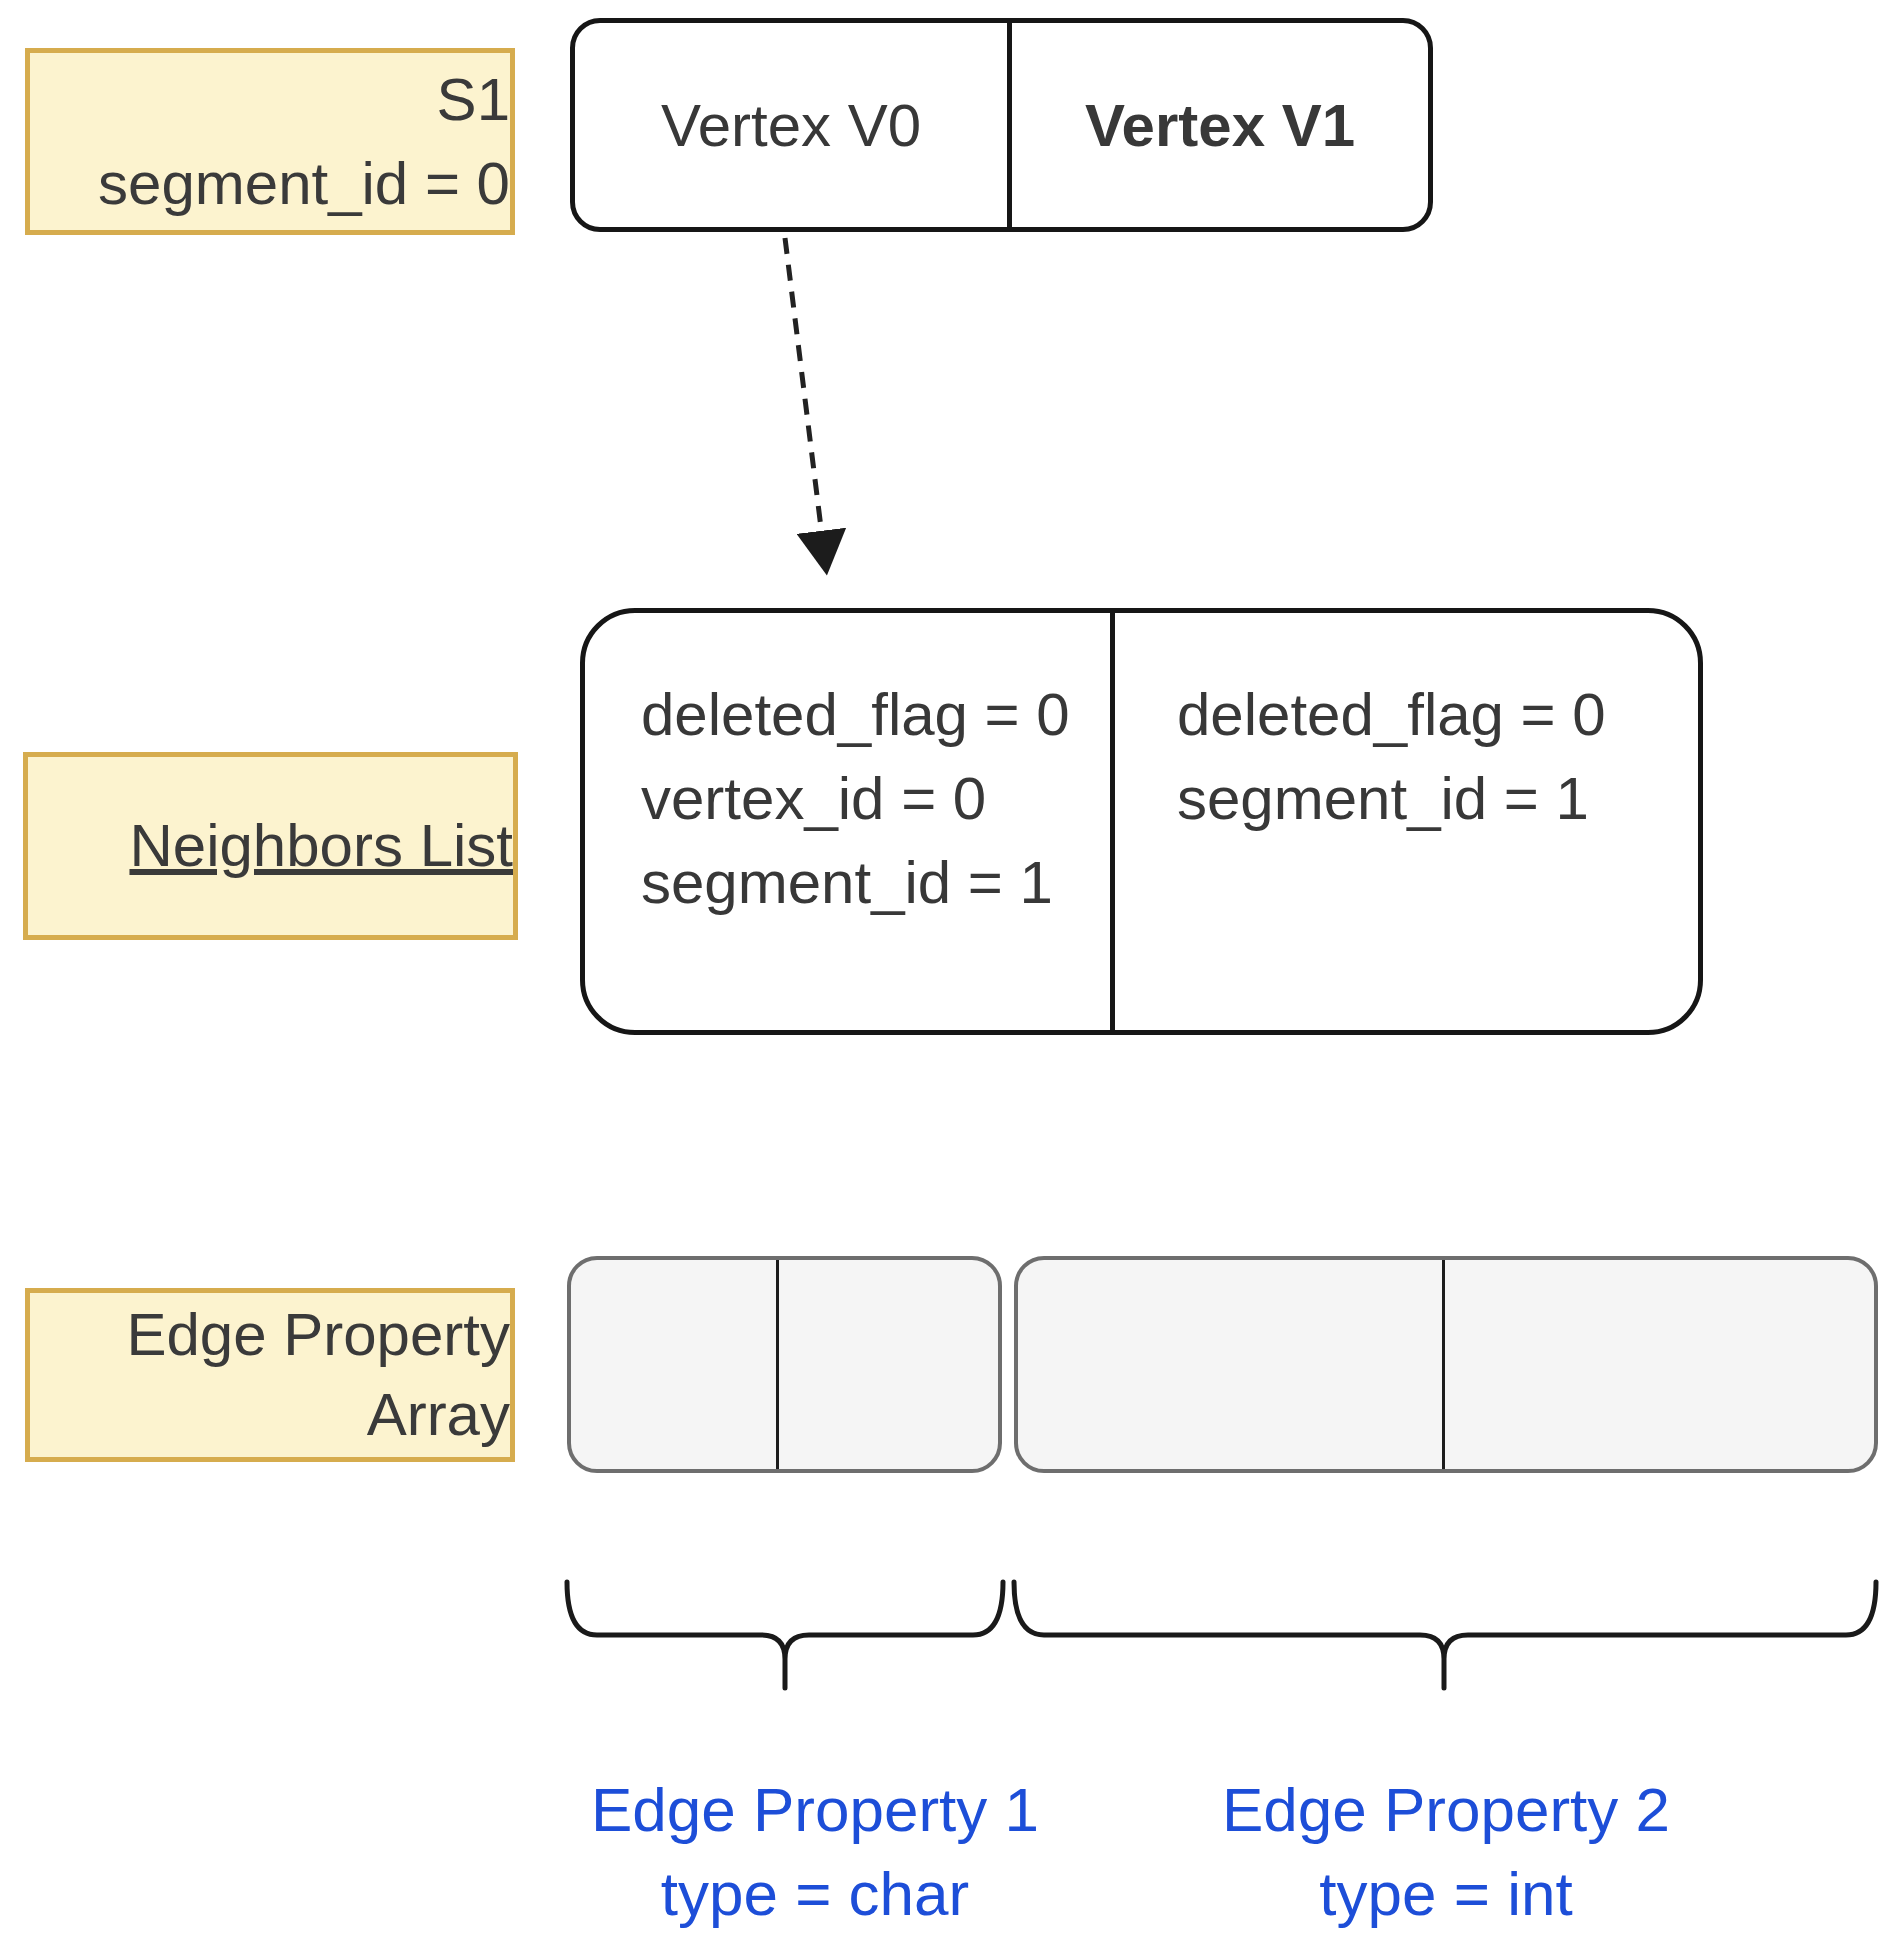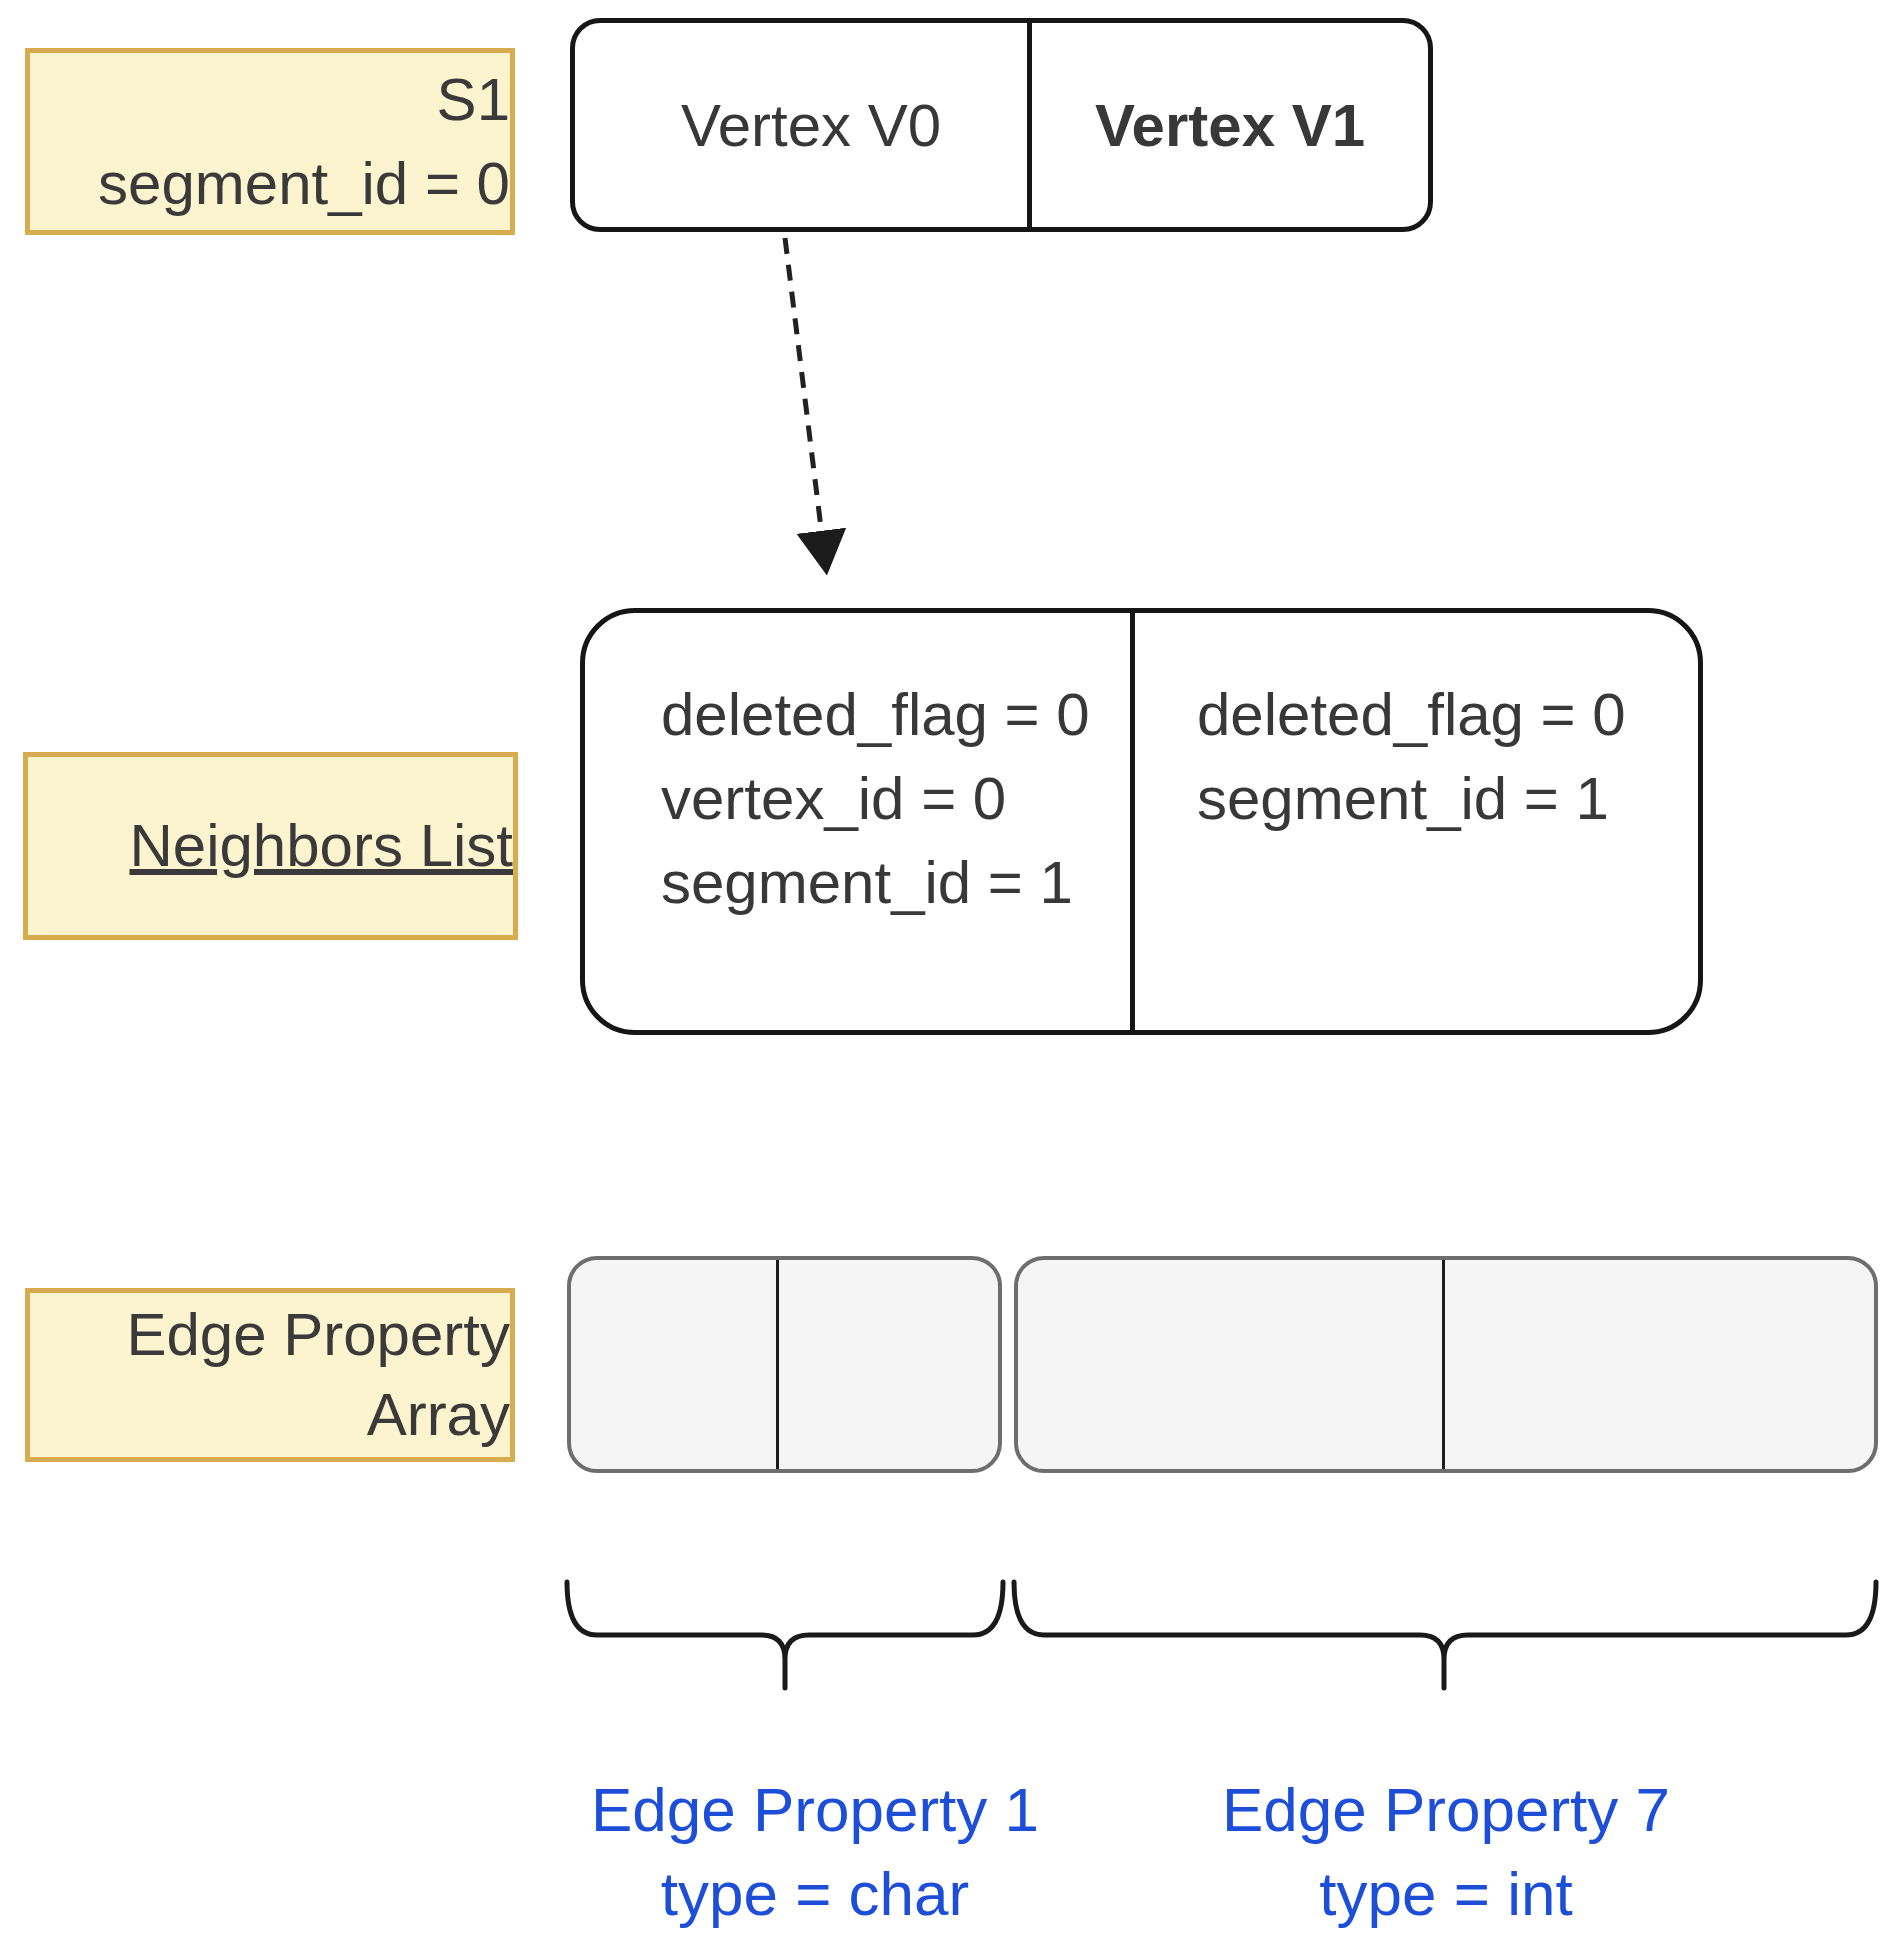--- a/index.html
+++ b/index.html
@@ -35,21 +35,20 @@
   #label-neighbors     { left: 23px;  top: 752px;  width: 495px; height: 188px; text-decoration: underline; }
   #label-edge-array    { left: 25px;  top: 1288px; width: 490px; height: 174px; line-height: 80px; }
 
   
   .record {
     position: absolute;
     background: #ffffff;
     border: 5px solid #161616;
     box-sizing: border-box;
     display: flex;
-    padding-left: 20px;
   }
   #vertex-box {
     left: 570px; top: 18px;
     width: 863px; height: 214px;
     border-radius: 30px;
   }
   #vertex-box .cell {
     display: flex;
     align-items: center;
     justify-content: center;
@@ -180,17 +179,17 @@
              M1003,1582 Q1003,1635 973,1635 L809,1635 Q785,1635 785,1659" fill="none" stroke="#1a1a1a" stroke-width="5" stroke-linecap="round"></path>
     <path d="M1014,1582 Q1014,1635 1044,1635 L1420,1635 Q1444,1635 1444,1659 L1444,1688
              M1876,1582 Q1876,1635 1846,1635 L1468,1635 Q1444,1635 1444,1659" fill="none" stroke="#1a1a1a" stroke-width="5" stroke-linecap="round"></path>
   </svg>
 
   <div class="caption" id="caption-1">
     <div>Edge Property 1</div>
     <div>type = char</div>
   </div>
   <div class="caption" id="caption-2">
-    <div>Edge Property 7</div>
+    <div>Edge Property 2</div>
     <div>type = int</div>
   </div>
 
 </div>
 
 </body></html>

